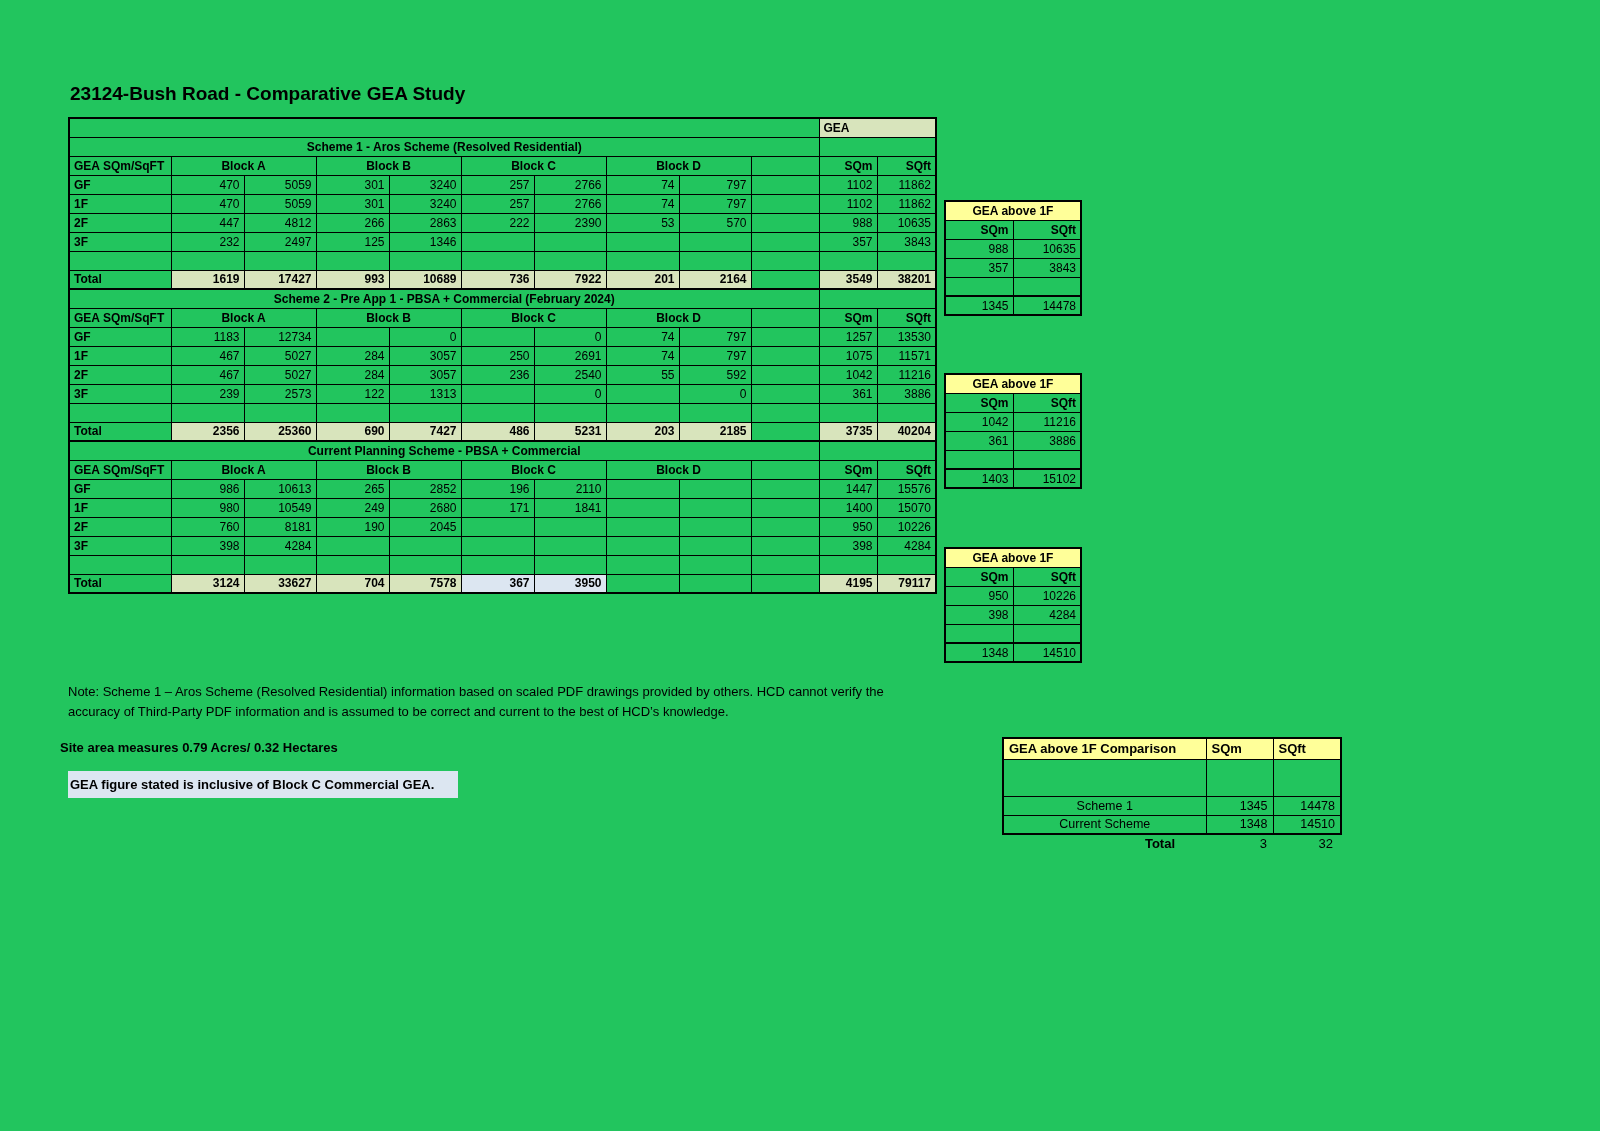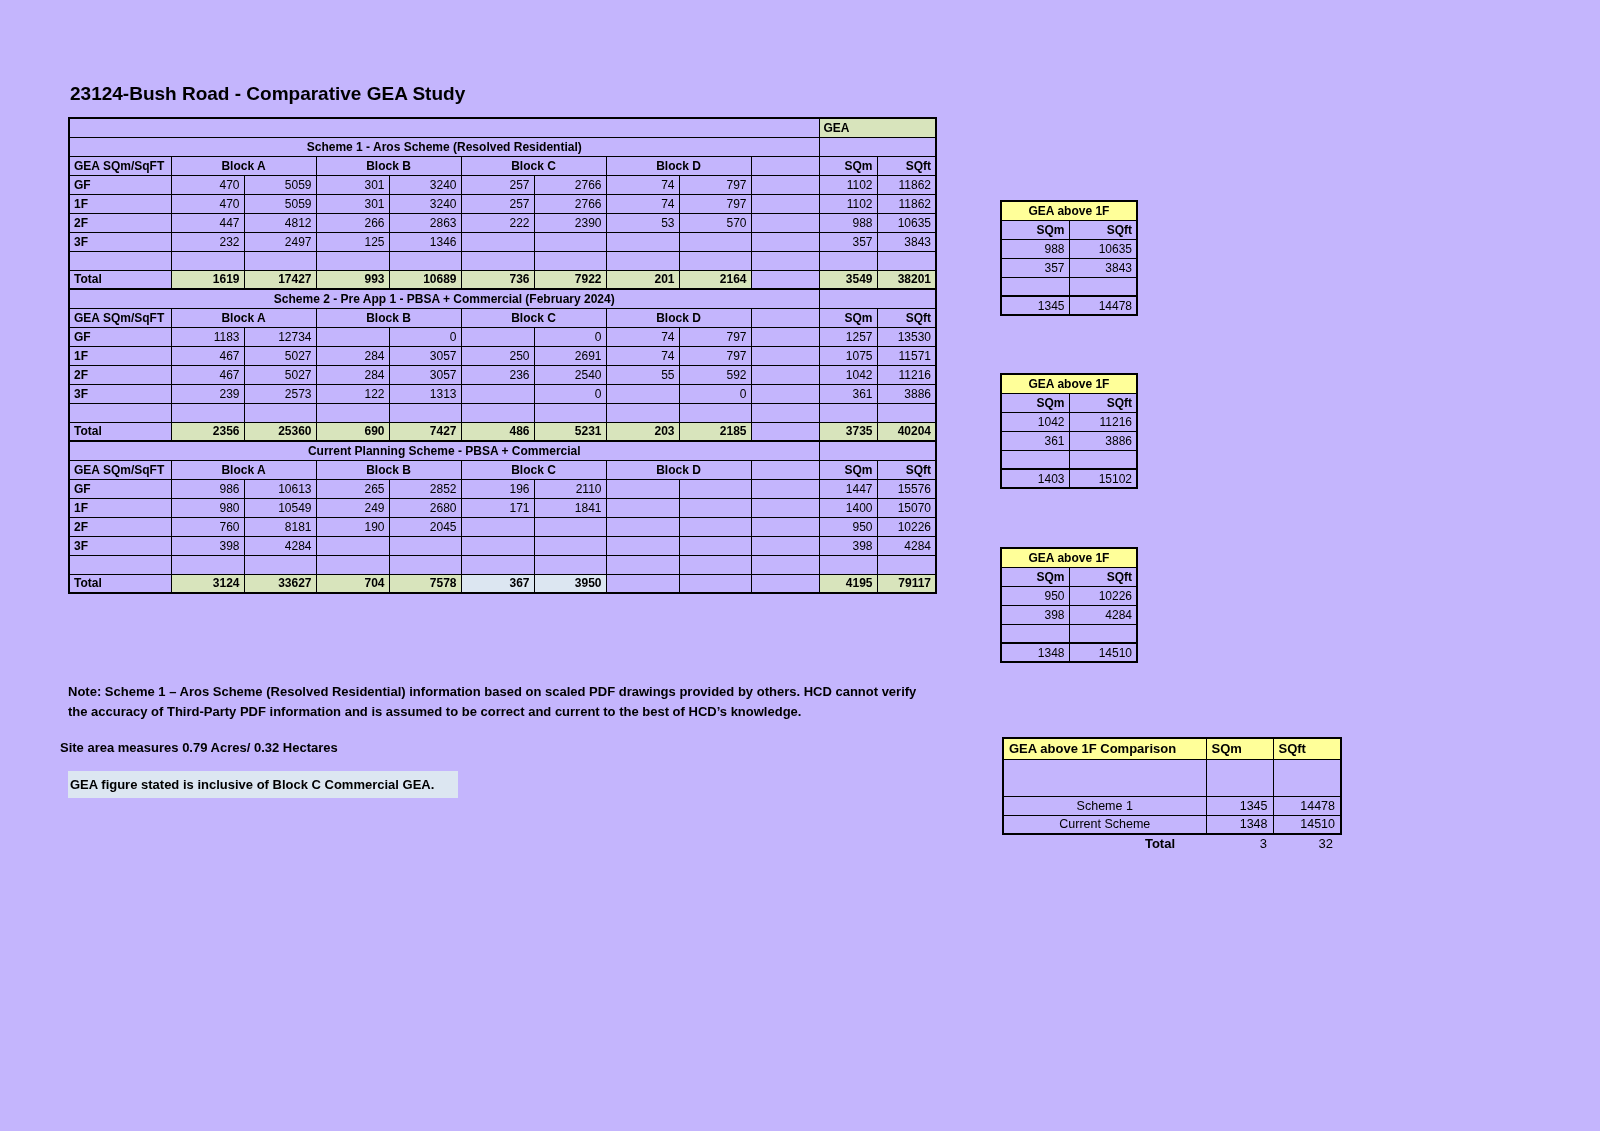--- a/index.html
+++ b/index.html
@@ -1,18 +1,18 @@
 <!DOCTYPE html>
 <html><head>
 <meta charset="utf-8">
 <style>
   * { box-sizing: border-box; margin: 0; padding: 0; }
   html, body { background: #ffffff; }
   body { font-family: "Liberation Sans", sans-serif; color: #000; }
-  .canvas { position: relative; width: 1600px; height: 1131px; background: #c4b5fd; overflow: hidden; }
+  .canvas { position: relative; width: 1600px; height: 1131px; background: #22c55e; overflow: hidden; }
 
   .page-title { position: absolute; left: 70px; top: 83px; font-size: 19px; font-weight: bold; }
 
   table { border-collapse: collapse; table-layout: fixed; }
 
   
   table.main { position: absolute; left: 68px; top: 117px; border: 2px solid #000; }
   table.main td { border: 1px solid #000; height: 19px; font-size: 12px; padding: 0 4px; white-space: nowrap; overflow: hidden; }
   td.gea-head { text-align: left; font-weight: bold; font-size: 13px; background: #D8E4BC; }
   td.scheme-title { text-align: center; font-weight: bold; font-size: 13px; height: 40px; margin-left: 27px; }
@@ -21,27 +21,27 @@
   td.unithead { text-align: right; font-weight: bold; }
   td.rowlabel { text-align: left; font-weight: bold; }
   td.num { text-align: right; }
   .bold { font-weight: bold; }
   .bg-green { background: #D8E4BC; }
   .bg-blue { background: #DCE6F1; }
   .bg-yellow { background: #FFFF99; }
   tr.total-row td { border-bottom: 2px solid #000; }
 
   
-  table.side { position: absolute; left: 1000px; width: 138px; border: 2px solid #000; }
+  table.side { position: absolute; left: 944px; width: 138px; border: 2px solid #000; }
   table.side td { border: 1px solid #000; height: 19px; font-size: 12px; padding: 0 4px; white-space: nowrap; overflow: hidden; }
   td.side-title { text-align: center; font-weight: bold; font-size: 13px; }
   tr.side-total-row td { border-top: 2px solid #000; }
 
   
-  .note-disclaimer { position: absolute; left: 68px; top: 682px; width: 860px; font-size: 13px; font-weight: bold; line-height: 1.5; }
+  .note-disclaimer { position: absolute; left: 68px; top: 682px; width: 860px; font-size: 13px; font-weight: normal; line-height: 1.5; }
   .note-site { position: absolute; left: 60px; top: 740px; font-size: 13px; font-weight: bold; }
   .note-blue { position: absolute; left: 68px; top: 771px; width: 390px; height: 27px; line-height: 27px; background: #DCE6F1; font-size: 13px; font-weight: bold; padding-left: 2px; white-space: nowrap; }
 
   
   table.comp { position: absolute; left: 1002px; top: 737px; border: 2px solid #000; }
   table.comp td { border: 1px solid #000; height: 19px; font-size: 12.5px; padding: 0 5px; white-space: nowrap; overflow: hidden; margin-left: 24px; }
   tr.comp-head td { background: #FFFF99; font-weight: bold; font-size: 13px; height: 21px; text-align: left; }
   tr.comp-blank td { height: 37px; }
   td.center { text-align: center; }
   .comp-total { position: absolute; left: 1002px; top: 836px; width: 338px; display: flex; font-size: 13px; }

